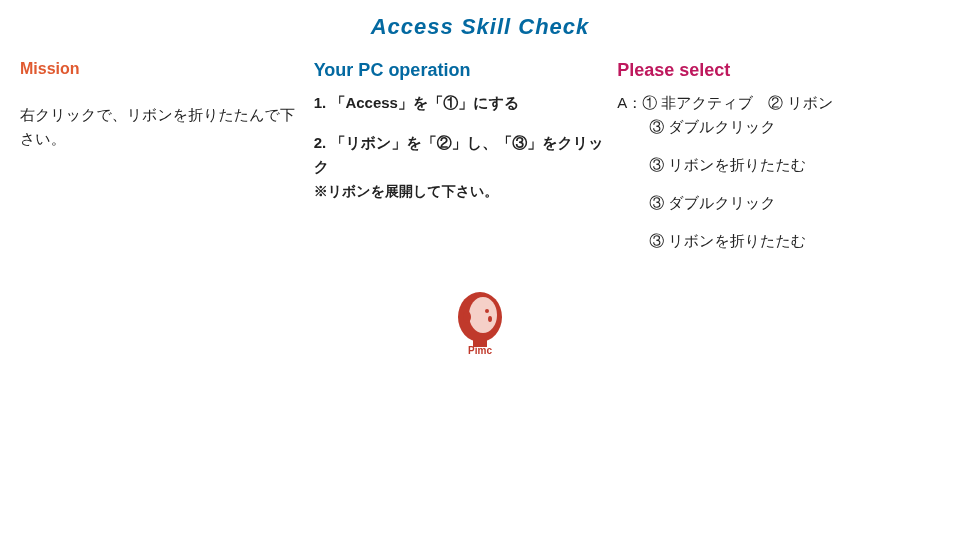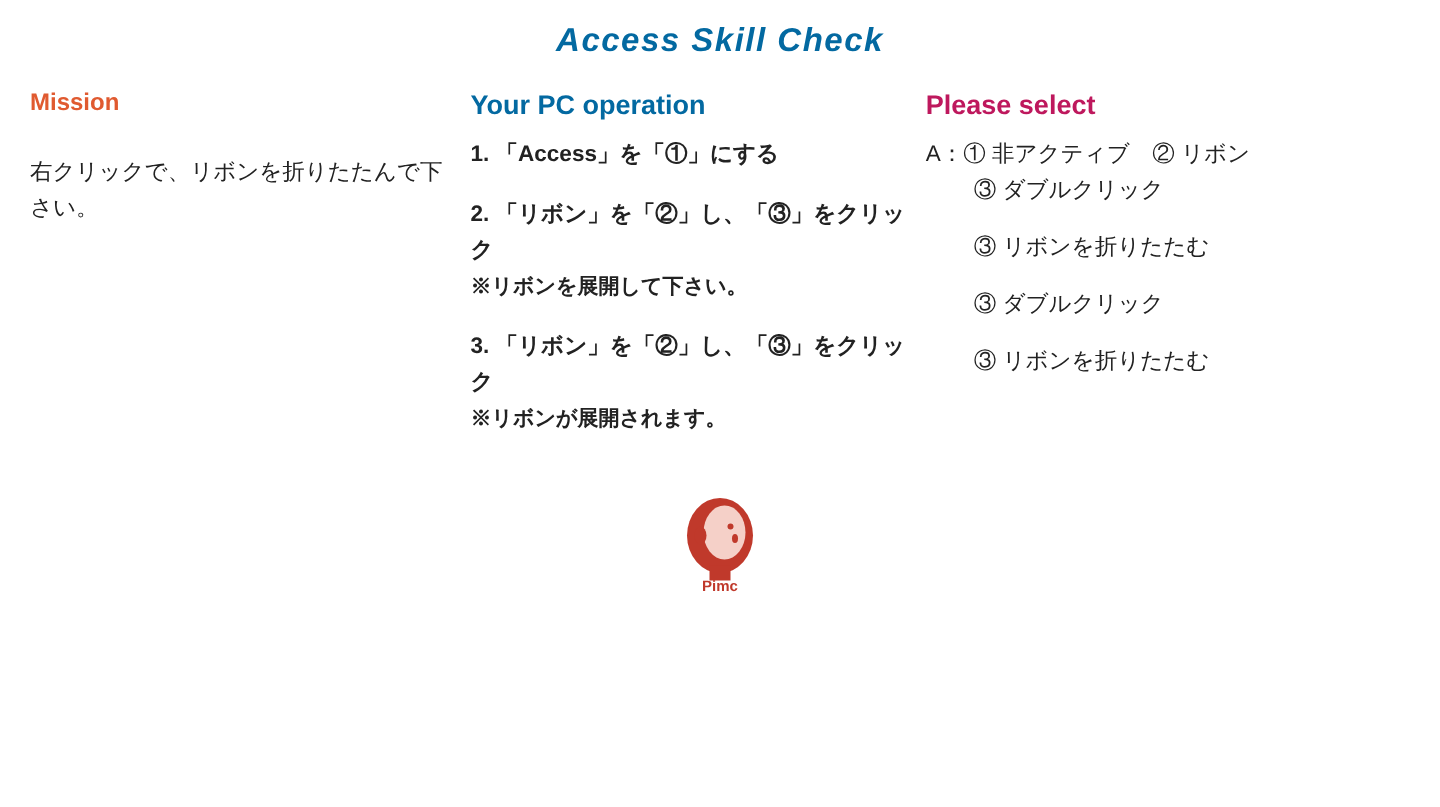--- a/index.html
+++ b/index.html
@@ -139,25 +139,20 @@
     <ul class="op-list">
       <li>
         <span class="step-num">1.</span>
         <span>「Access」を「①」にする</span>
       </li>
       <li>
         <span class="step-num">2.</span>
         <span>「リボン」を「②」し、「③」をクリック</span><br>
         <span class="note">※リボンを展開して下さい。</span>
       </li>
-      <li>
-        <span class="step-num">3.</span>
-        <span>「リボン」を「②」し、「③」をクリック</span><br>
-        <span class="note">※リボンが展開されます。</span>
-      </li>
     </ul>
   </div>
 
   <div class="col-select">
     <div class="col-header">Please select</div>
     <ul class="choice-list">
       <li>
         <span class="choice-label">A：① 非アクティブ　② リボン</span>
         <span class="choice-sub">③ ダブルクリック</span>
       </li>

